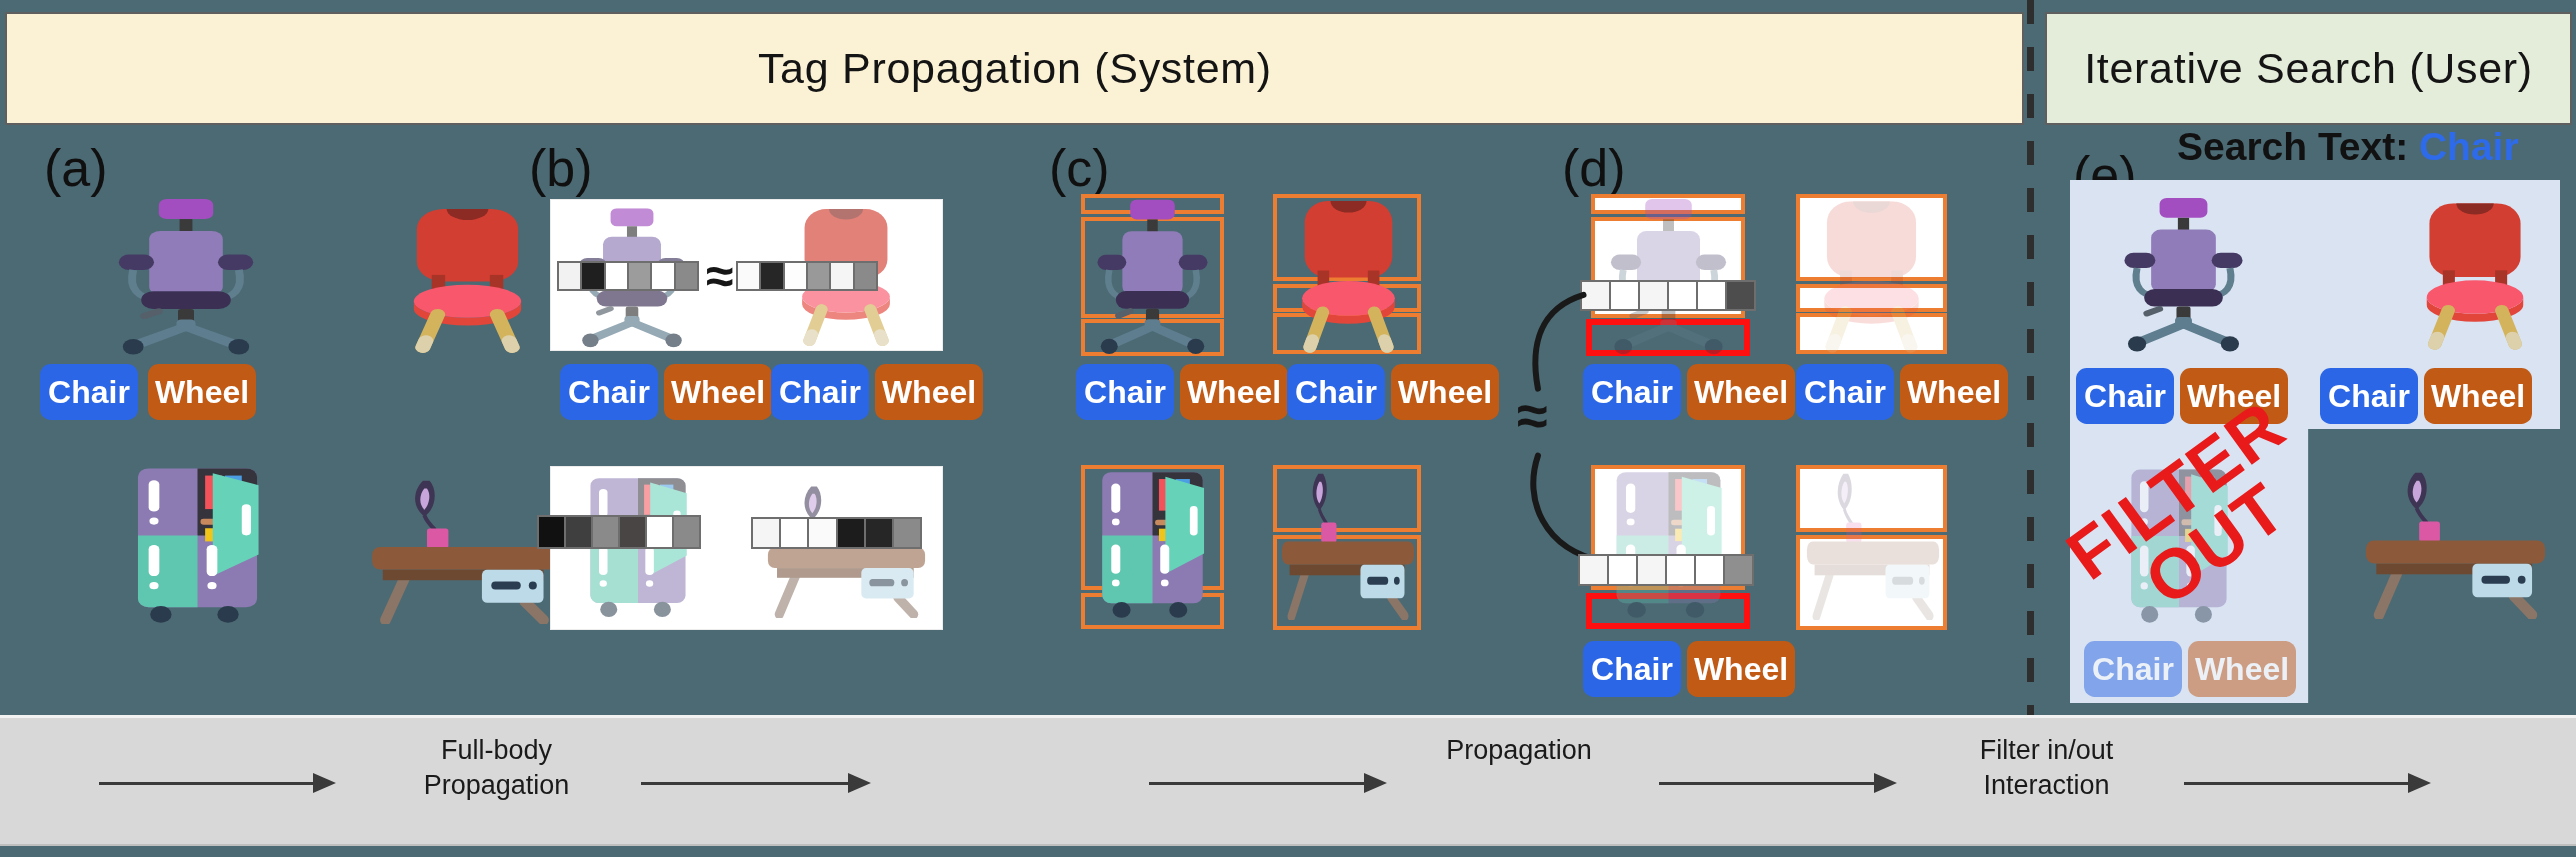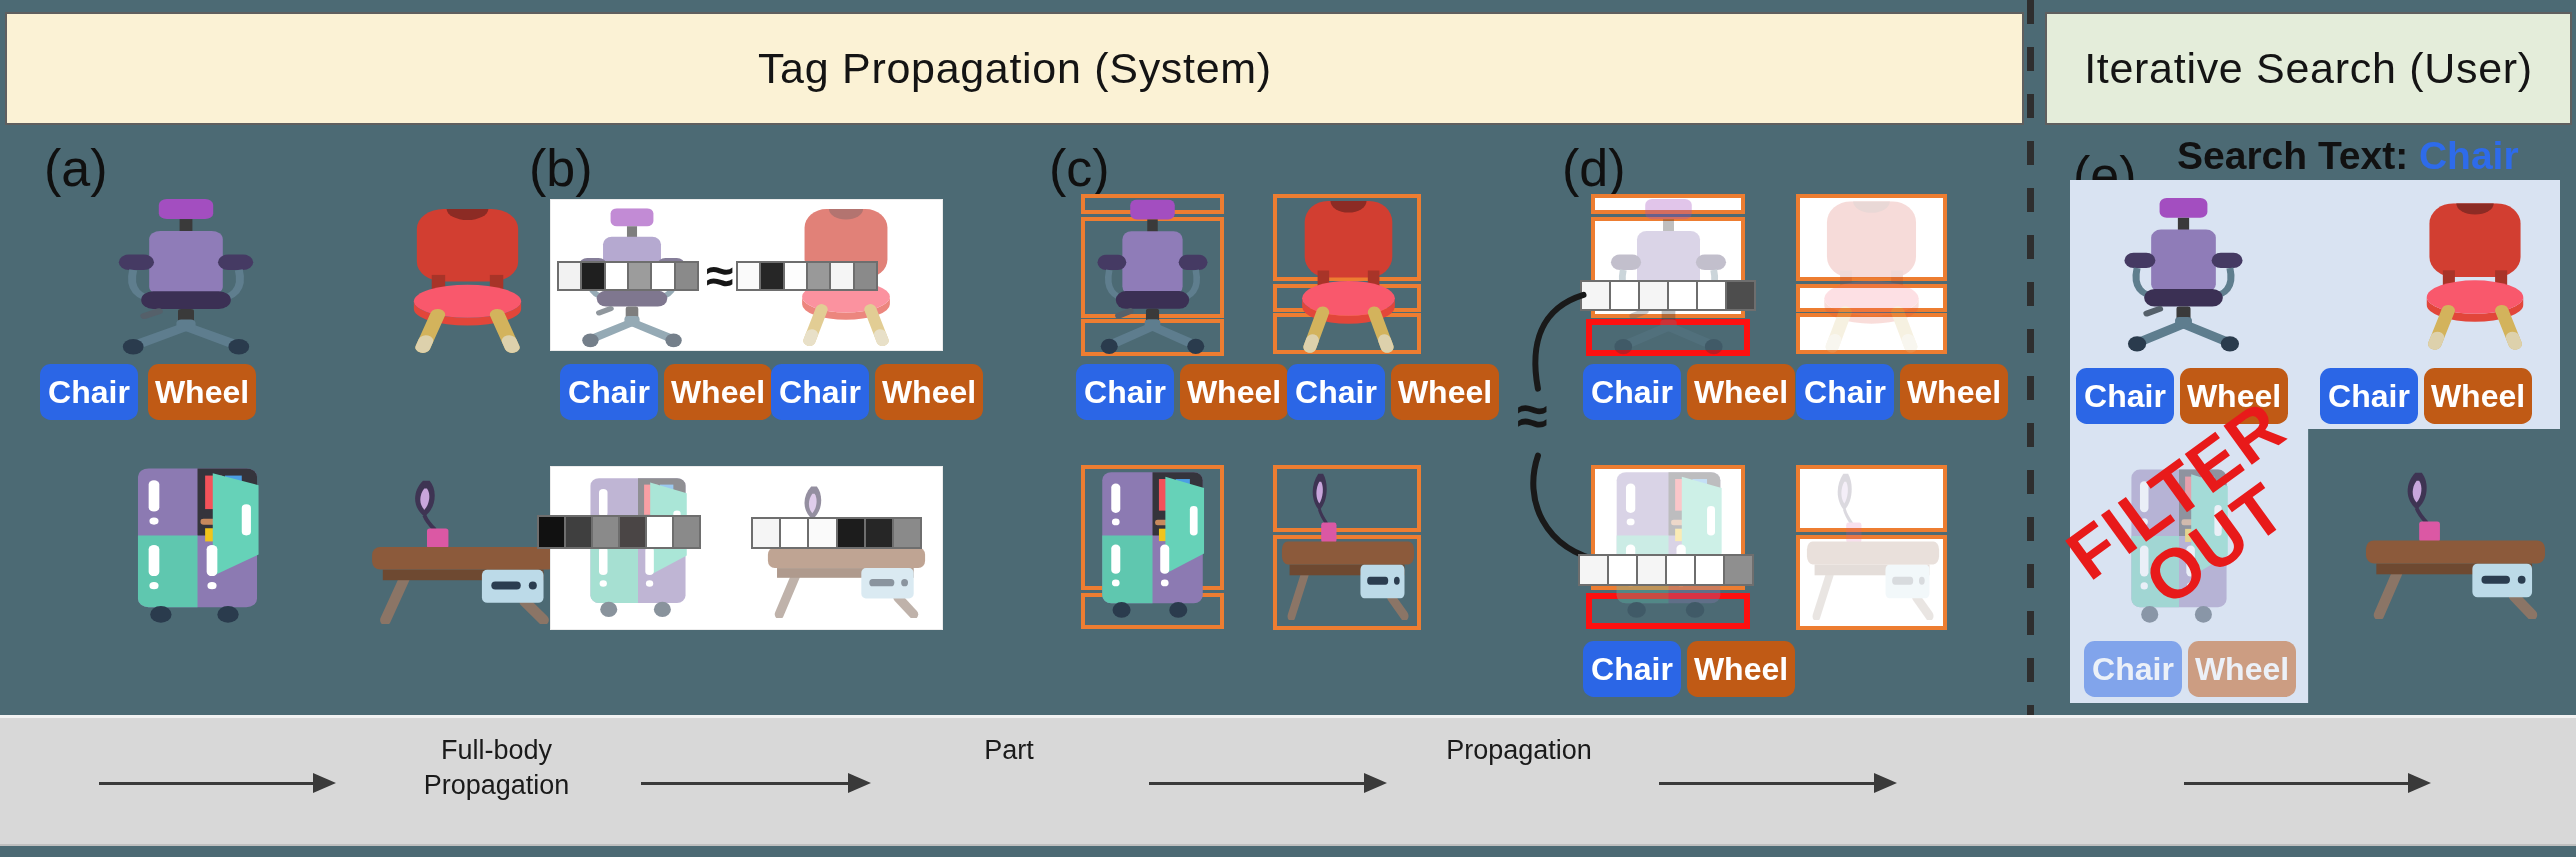--- a/index.html
+++ b/index.html
@@ -318,21 +318,21 @@
     <div class="part-row filled" style="height:67px"></div>
     <div class="part-row filled gap" style="height:95px"></div>
   </div>
   <svg class="abs icon faded-18" style="left:1801px;top:471px" width="144" height="149" viewBox="0 0 214 222">
       <use href="#sym-desk"></use>
     </svg>
   <div class="abs tag tag-chair" style="left:1583px;top:641px;width:98px">Chair</div>
   <div class="abs tag tag-wheel" style="left:1687px;top:641px;width:108px">Wheel</div>
 
   <div class="abs sec-label" style="left:2073px;top:145px">(e)</div>
-  <div class="abs search-line" style="left:2177px;top:134px">
+  <div class="abs search-line" style="left:2177px;top:125px">
     <span>Search Text:</span>
     <span class="term">Chair</span>
   </div>
   <div class="abs results-panel" style="left:2070px;top:180px;width:490px;height:523px"></div>
   <svg class="abs icon" style="left:2113px;top:198px" width="141" height="154" viewBox="0 0 210 230">
       <use href="#sym-office-chair"></use>
     </svg>
   <svg class="abs icon" style="left:2408px;top:203px" width="134" height="148" viewBox="0 0 200 220">
       <use href="#sym-side-chair"></use>
     </svg>
@@ -354,23 +354,26 @@
     </svg>
 
   <div class="abs pipeline-bar"></div>
   <div class="abs arrow" style="left:99px;width:215px"></div>
   <div class="abs step" style="left:329px;top:733px;width:335px">
     <div>Full-body</div>
     <div>Propagation</div>
   </div>
   <div class="abs arrow" style="left:641px;width:208px"></div>
   <div class="abs step" style="left:875px;top:733px;width:268px">
-    <div>Part</div>
   </div>
   <div class="abs arrow" style="left:1149px;width:216px"></div>
   <div class="abs step" style="left:1385px;top:733px;width:268px">
     <div>Propagation</div>
   </div>
   <div class="abs arrow" style="left:1659px;width:216px"></div>
+  <div class="abs step" style="left:1909px;top:733px;width:275px">
+    <div>Filter in/out</div>
+    <div>Interaction</div>
+  </div>
   <div class="abs arrow" style="left:2184px;width:225px"></div>
 
 </div>
 
 
 </body></html>

